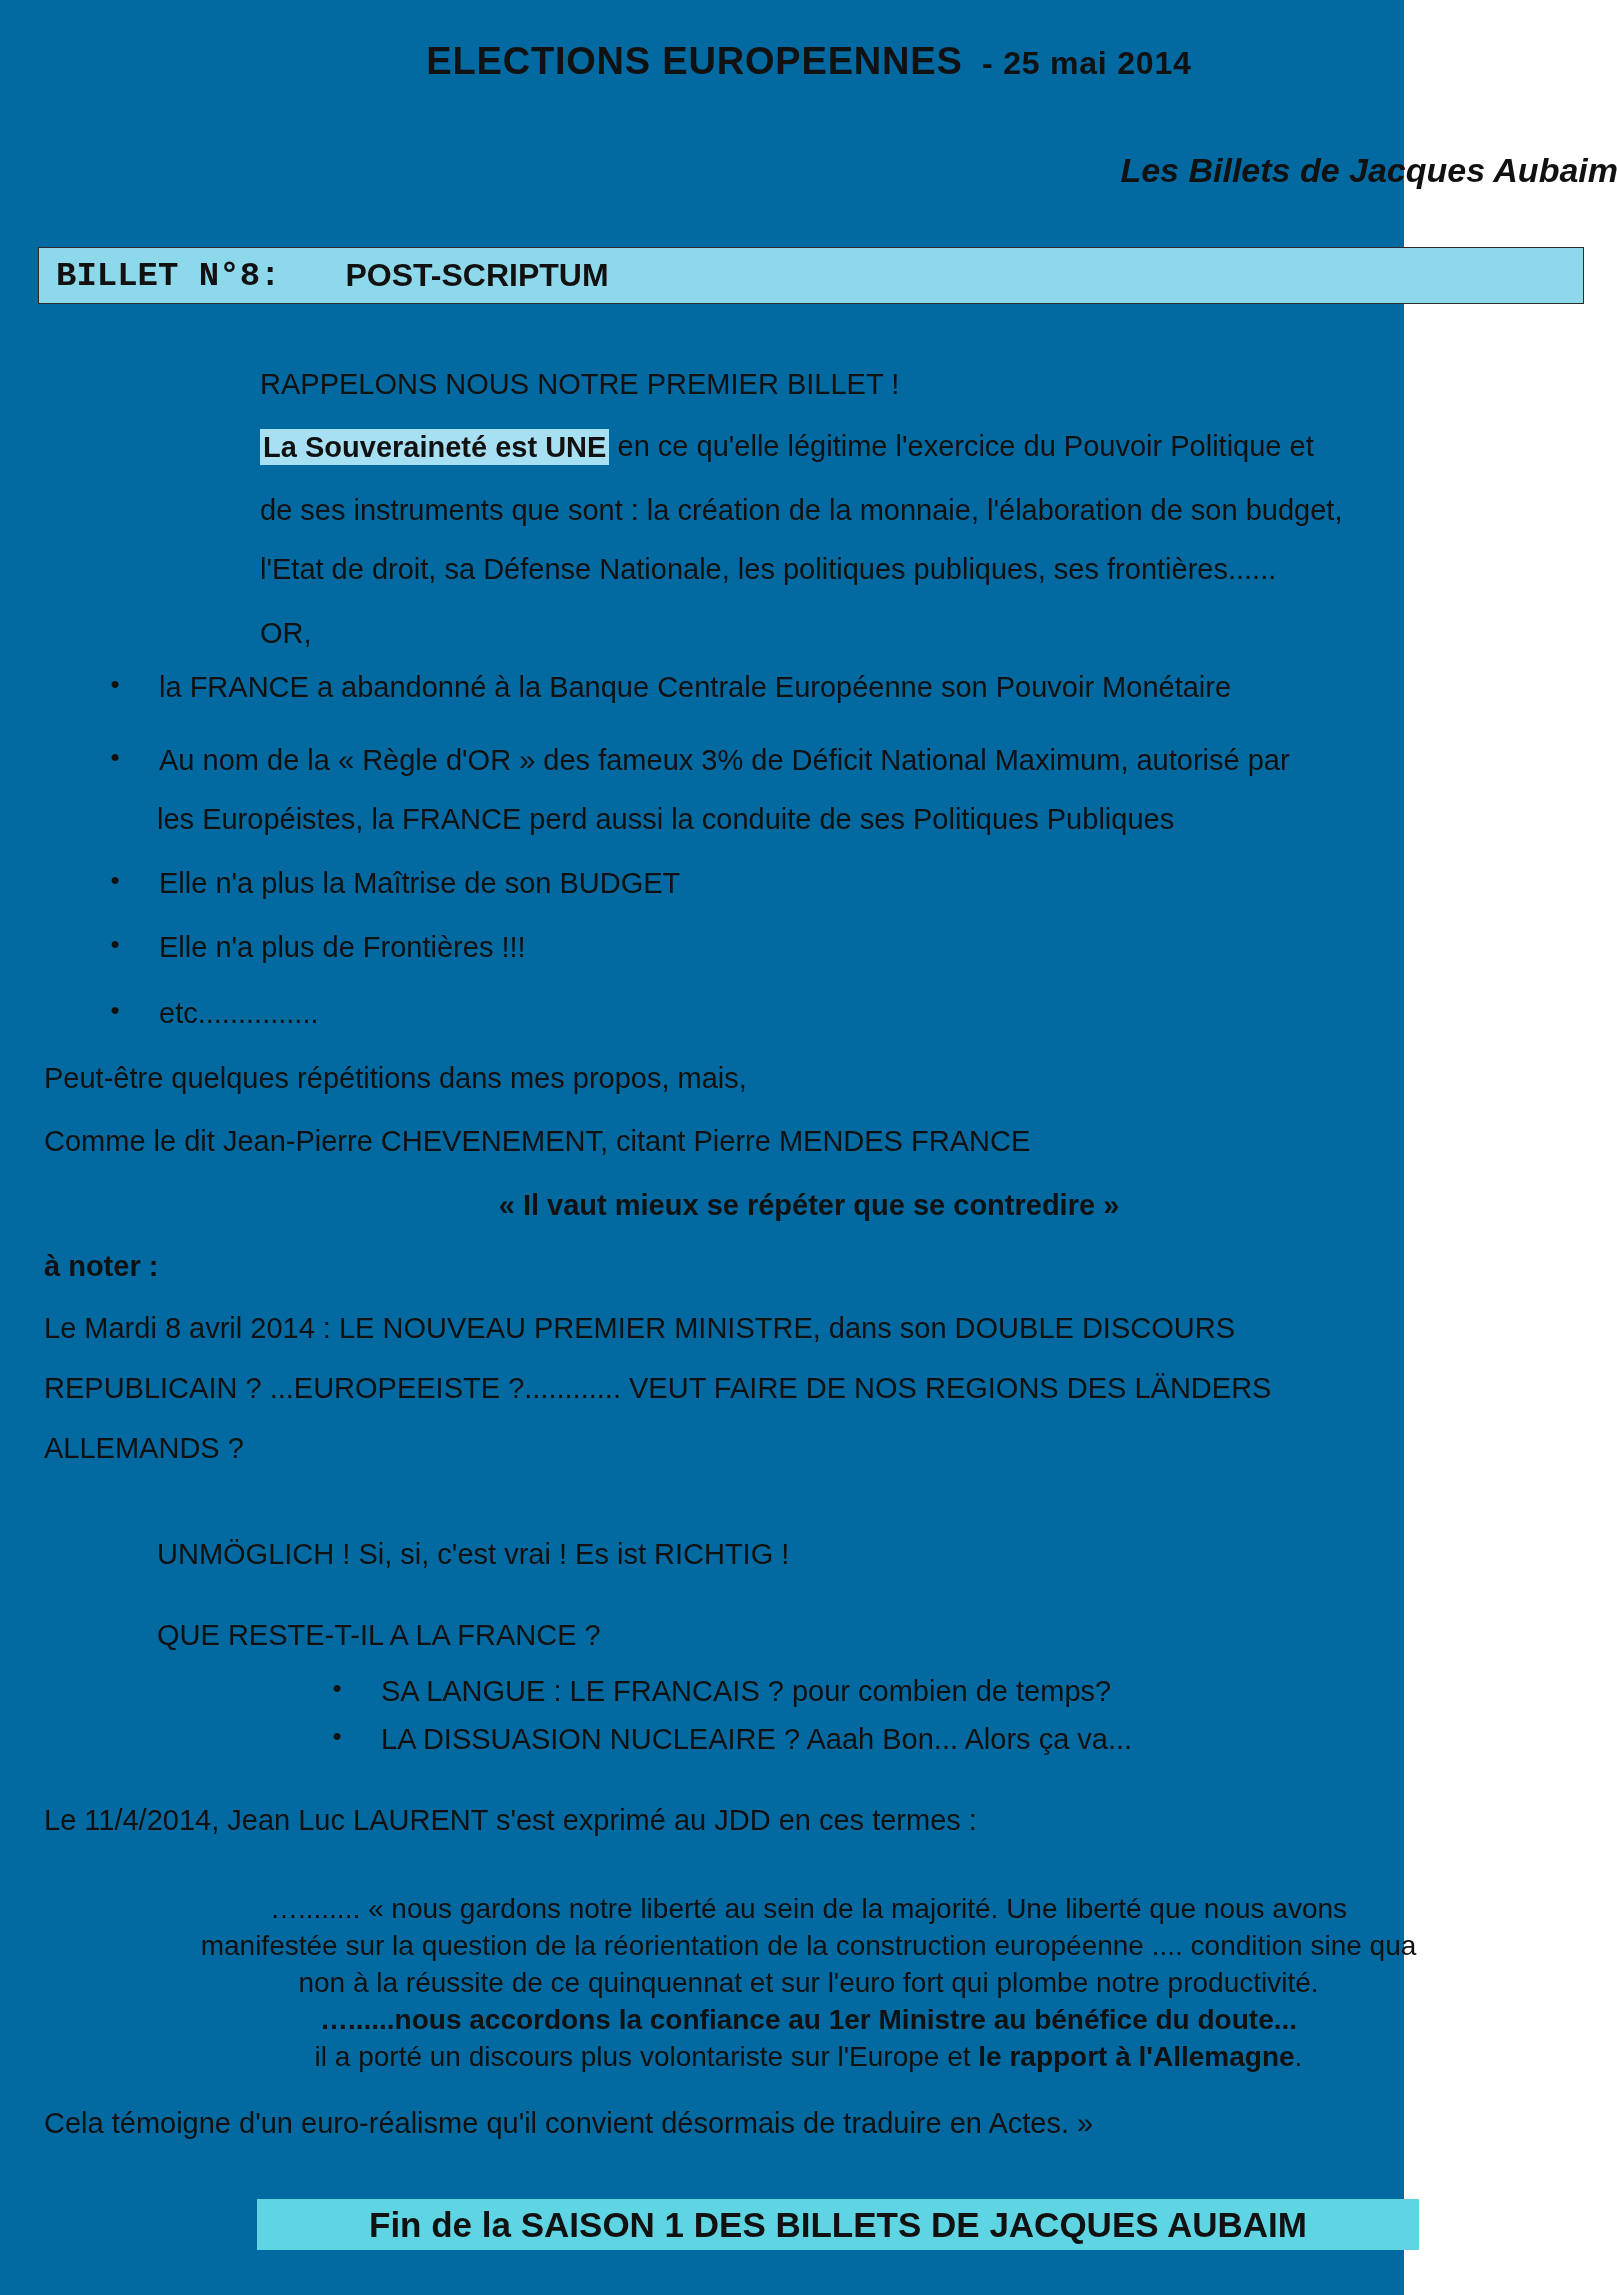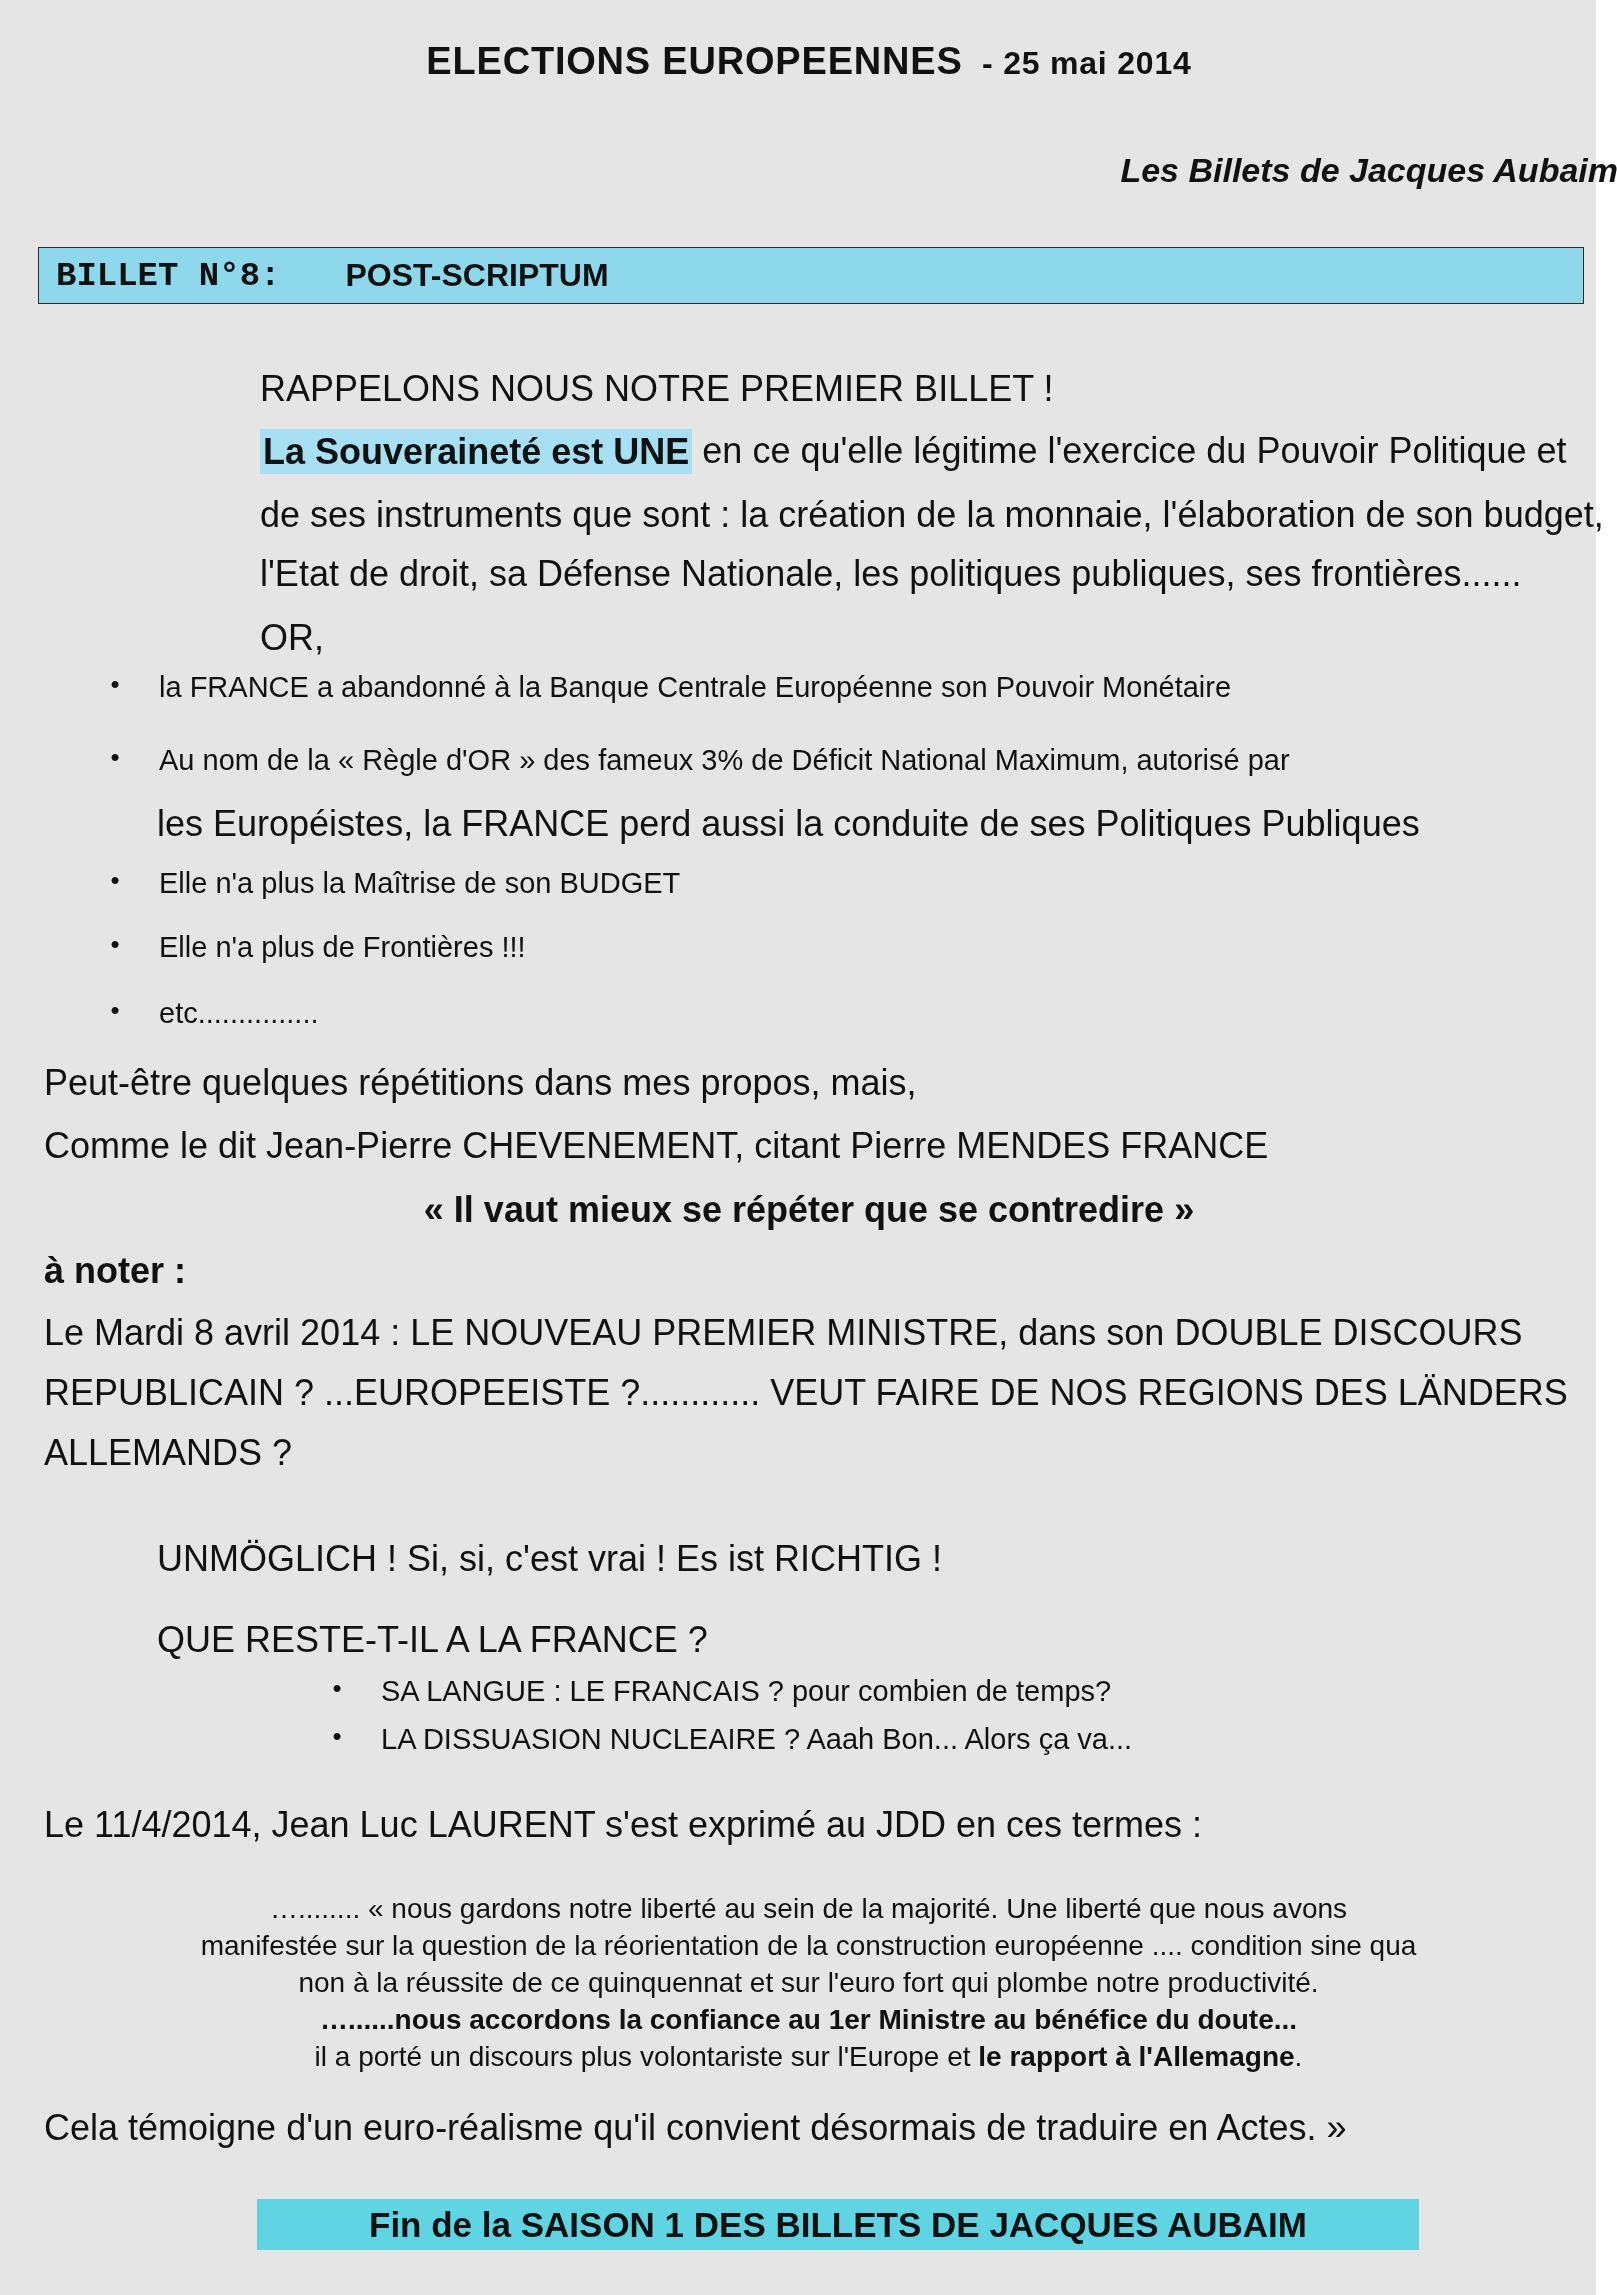--- a/index.html
+++ b/index.html
@@ -11,23 +11,23 @@
     width: 1618px;
     height: 2295px;
     position: relative;
     font-family: "Liberation Sans", sans-serif;
     color: #111111;
     overflow: hidden;
   }
 
   .page {
     position: relative;
-    width: 1596px;
+    width: 1404px;
     height: 2295px;
-    background: #e5e5e5;
+    background: #0369a1;
   }
 
   
   .doc-title {
     position: absolute;
     top: 40px;
     left: 0;
     width: 1618px;
     text-align: center;
     font-size: 38px;
@@ -74,21 +74,21 @@
   .banner-value {
     font-size: 32px;
     font-weight: bold;
     margin-left: 65px;
     white-space: nowrap;
   }
 
   
   .line {
     position: absolute;
-    font-size: 36px;
+    font-size: 29px;
     line-height: 1.25;
     white-space: nowrap;
   }
 
   .b { font-weight: bold; }
   .hl {
     background: #a6e0f2;
     font-weight: bold;
     padding: 1.5px 3.1px 3.1px 3.1px;
   }

